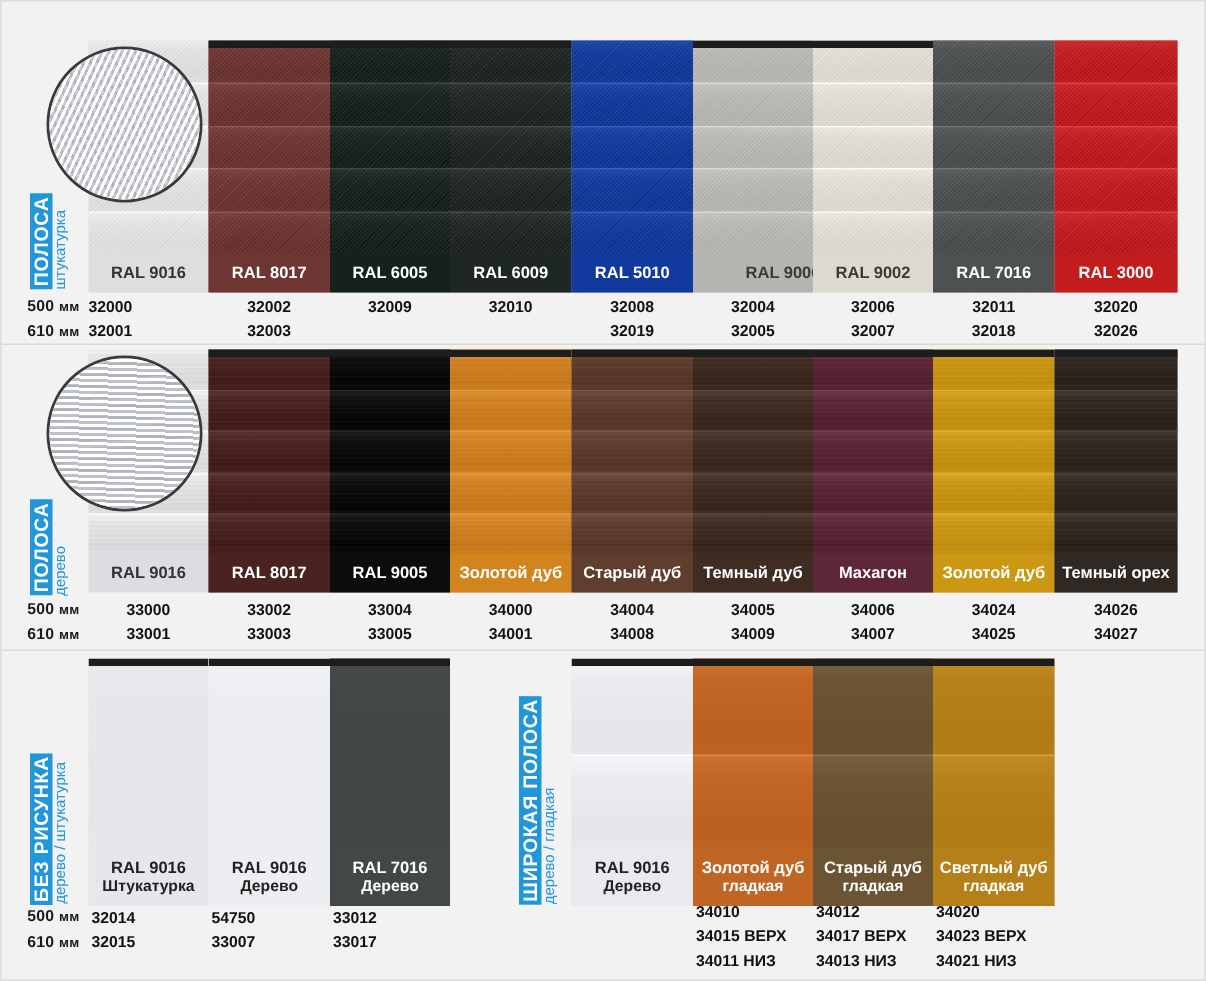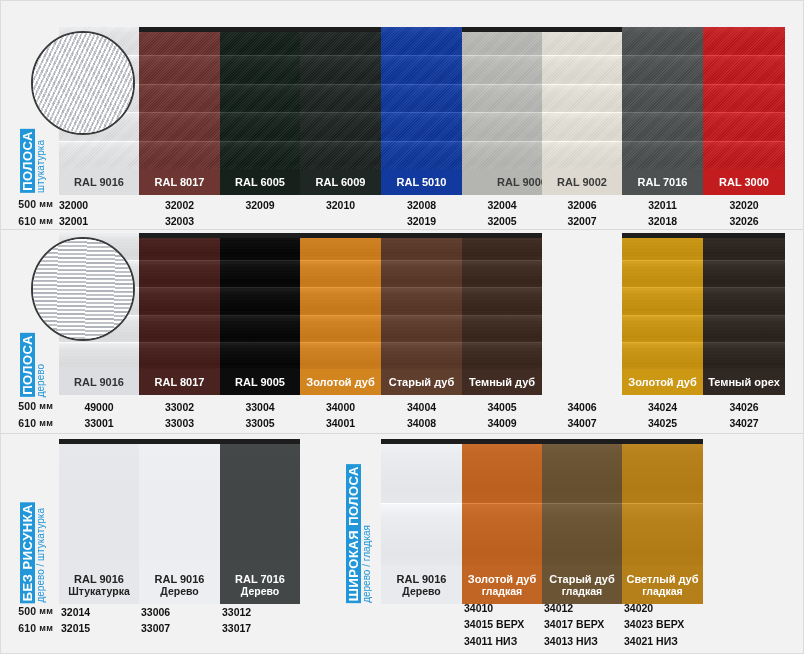--- a/index.html
+++ b/index.html
@@ -297,21 +297,21 @@
         <div class="plank" style="top: 54.4px; height: 27.2px; background: linear-gradient(rgb(242, 243, 245) 0%, rgb(229, 230, 232) 22%, rgb(219, 220, 222) 78%, rgb(224, 225, 227) 100%); border-top: 1px solid rgb(254, 255, 255);"></div>
         <div class="plank" style="top: 81.6px; height: 27.2px; background: linear-gradient(rgb(242, 243, 245) 0%, rgb(229, 230, 232) 22%, rgb(219, 220, 222) 78%, rgb(224, 225, 227) 100%); border-top: 1px solid rgb(254, 255, 255);"></div>
         <div class="plank" style="top: 108.8px; height: 27.2px; background: linear-gradient(rgb(242, 243, 245) 0%, rgb(229, 230, 232) 22%, rgb(219, 220, 222) 78%, rgb(224, 225, 227) 100%); border-top: 1px solid rgb(254, 255, 255);"></div>
         <div style="position: absolute; inset: 0px; opacity: 0.28; background: repeating-linear-gradient(rgba(255, 255, 255, 0.14) 0px, rgba(0, 0, 0, 0.12) 1px, rgba(255, 255, 255, 0.05) 2px, rgba(0, 0, 0, 0.05) 3px);"></div>
       </div>
       <div class="namebar" style="height: 26px; background: rgb(220, 221, 224); color: rgb(51, 51, 51);">
         <div class="l1">RAL 9016</div>
       </div>
     </div>
     <div class="codes" style="top: 398px; left: 58px; width: 80px; align-items: center;">
-      <span>49000</span>
+      <span>33000</span>
       <span>33001</span>
     </div>
     <div class="swatch" style="left: 138px; top: 232px; width: 81px; height: 162px; background: rgb(71, 32, 29);">
       <div class="planks">
         <div class="plank" style="top: 0px; height: 27.2px; background: linear-gradient(rgb(87, 48, 45) 0%, rgb(74, 35, 32) 22%, rgb(64, 25, 22) 78%, rgb(69, 30, 27) 100%);"></div>
         <div class="plank" style="top: 27.2px; height: 27.2px; background: linear-gradient(rgb(87, 48, 45) 0%, rgb(74, 35, 32) 22%, rgb(64, 25, 22) 78%, rgb(69, 30, 27) 100%); border-top: 1px solid rgb(99, 60, 57);"></div>
         <div class="plank" style="top: 54.4px; height: 27.2px; background: linear-gradient(rgb(87, 48, 45) 0%, rgb(74, 35, 32) 22%, rgb(64, 25, 22) 78%, rgb(69, 30, 27) 100%); border-top: 1px solid rgb(99, 60, 57);"></div>
         <div class="plank" style="top: 81.6px; height: 27.2px; background: linear-gradient(rgb(87, 48, 45) 0%, rgb(74, 35, 32) 22%, rgb(64, 25, 22) 78%, rgb(69, 30, 27) 100%); border-top: 1px solid rgb(99, 60, 57);"></div>
         <div class="plank" style="top: 108.8px; height: 27.2px; background: linear-gradient(rgb(87, 48, 45) 0%, rgb(74, 35, 32) 22%, rgb(64, 25, 22) 78%, rgb(69, 30, 27) 100%); border-top: 1px solid rgb(99, 60, 57);"></div>
         <div style="position: absolute; inset: 0px; opacity: 0.28; background: repeating-linear-gradient(rgba(255, 255, 255, 0.14) 0px, rgba(0, 0, 0, 0.12) 1px, rgba(255, 255, 255, 0.05) 2px, rgba(0, 0, 0, 0.05) 3px);"></div>
@@ -390,20 +390,34 @@
       </div>
       <div class="capline"></div>
       <div class="namebar" style="height: 26px; background: rgb(64, 44, 34); color: rgb(255, 255, 255);">
         <div class="l1">Темный дуб</div>
       </div>
     </div>
     <div class="codes" style="top: 398px; left: 461px; width: 80px; align-items: center;">
       <span>34005</span>
       <span>34009</span>
     </div>
+    <div class="swatch" style="left: 541px; top: 232px; width: 80px; height: 162px; background: rgb(90, 35, 56);">
+      <div class="planks">
+        <div class="plank" style="top: 0px; height: 27.2px; background: linear-gradient(rgb(106, 51, 72) 0%, rgb(93, 38, 59) 22%, rgb(83, 28, 49) 78%, rgb(88, 33, 54) 100%);"></div>
+        <div class="plank" style="top: 27.2px; height: 27.2px; background: linear-gradient(rgb(106, 51, 72) 0%, rgb(93, 38, 59) 22%, rgb(83, 28, 49) 78%, rgb(88, 33, 54) 100%); border-top: 1px solid rgb(118, 63, 84);"></div>
+        <div class="plank" style="top: 54.4px; height: 27.2px; background: linear-gradient(rgb(106, 51, 72) 0%, rgb(93, 38, 59) 22%, rgb(83, 28, 49) 78%, rgb(88, 33, 54) 100%); border-top: 1px solid rgb(118, 63, 84);"></div>
+        <div class="plank" style="top: 81.6px; height: 27.2px; background: linear-gradient(rgb(106, 51, 72) 0%, rgb(93, 38, 59) 22%, rgb(83, 28, 49) 78%, rgb(88, 33, 54) 100%); border-top: 1px solid rgb(118, 63, 84);"></div>
+        <div class="plank" style="top: 108.8px; height: 27.2px; background: linear-gradient(rgb(106, 51, 72) 0%, rgb(93, 38, 59) 22%, rgb(83, 28, 49) 78%, rgb(88, 33, 54) 100%); border-top: 1px solid rgb(118, 63, 84);"></div>
+        <div style="position: absolute; inset: 0px; opacity: 0.28; background: repeating-linear-gradient(rgba(255, 255, 255, 0.14) 0px, rgba(0, 0, 0, 0.12) 1px, rgba(255, 255, 255, 0.05) 2px, rgba(0, 0, 0, 0.05) 3px);"></div>
+      </div>
+      <div class="capline"></div>
+      <div class="namebar" style="height: 26px; background: rgb(93, 38, 57); color: rgb(255, 255, 255);">
+        <div class="l1">Махагон</div>
+      </div>
+    </div>
     <div class="codes" style="top: 398px; left: 541px; width: 80px; align-items: center;">
       <span>34006</span>
       <span>34007</span>
     </div>
     <div class="swatch" style="left: 621px; top: 232px; width: 81px; height: 162px; background: rgb(201, 149, 19);">
       <div class="planks">
         <div class="plank" style="top: 0px; height: 27.2px; background: linear-gradient(rgb(217, 165, 35) 0%, rgb(204, 152, 22) 22%, rgb(194, 142, 12) 78%, rgb(199, 147, 17) 100%);"></div>
         <div class="plank" style="top: 27.2px; height: 27.2px; background: linear-gradient(rgb(217, 165, 35) 0%, rgb(204, 152, 22) 22%, rgb(194, 142, 12) 78%, rgb(199, 147, 17) 100%); border-top: 1px solid rgb(229, 177, 47);"></div>
         <div class="plank" style="top: 54.4px; height: 27.2px; background: linear-gradient(rgb(217, 165, 35) 0%, rgb(204, 152, 22) 22%, rgb(194, 142, 12) 78%, rgb(199, 147, 17) 100%); border-top: 1px solid rgb(229, 177, 47);"></div>
         <div class="plank" style="top: 81.6px; height: 27.2px; background: linear-gradient(rgb(217, 165, 35) 0%, rgb(204, 152, 22) 22%, rgb(194, 142, 12) 78%, rgb(199, 147, 17) 100%); border-top: 1px solid rgb(229, 177, 47);"></div>
@@ -472,21 +486,21 @@
       <div class="planks">
         <div class="plank" style="top: 0px; height: 127px; background: linear-gradient(rgb(238, 240, 243) 0%, rgb(236, 238, 241) 22%, rgb(235, 237, 240) 78%, rgb(236, 238, 241) 100%);"></div>
       </div>
       <div class="capline"></div>
       <div class="namebar" style="height: 38px; background: rgb(236, 238, 241); color: rgb(34, 34, 34);">
         <div class="l1">RAL 9016</div>
         <div class="l2">Дерево</div>
       </div>
     </div>
     <div class="codes" style="top: 603px; left: 140px; text-align: left;">
-      <span>33006</span>
+      <span>54750</span>
       <span>33007</span>
     </div>
     <div class="swatch" style="left: 219px; top: 438px; width: 80px; height: 165px; background: rgb(67, 71, 72);">
       <div class="planks">
         <div class="plank" style="top: 0px; height: 127px; background: linear-gradient(rgb(69, 73, 74) 0%, rgb(67, 71, 72) 22%, rgb(66, 70, 71) 78%, rgb(67, 71, 72) 100%);"></div>
       </div>
       <div class="capline"></div>
       <div class="namebar" style="height: 38px; background: rgb(67, 71, 72); color: rgb(255, 255, 255);">
         <div class="l1">RAL 7016</div>
         <div class="l2">Дерево</div>

